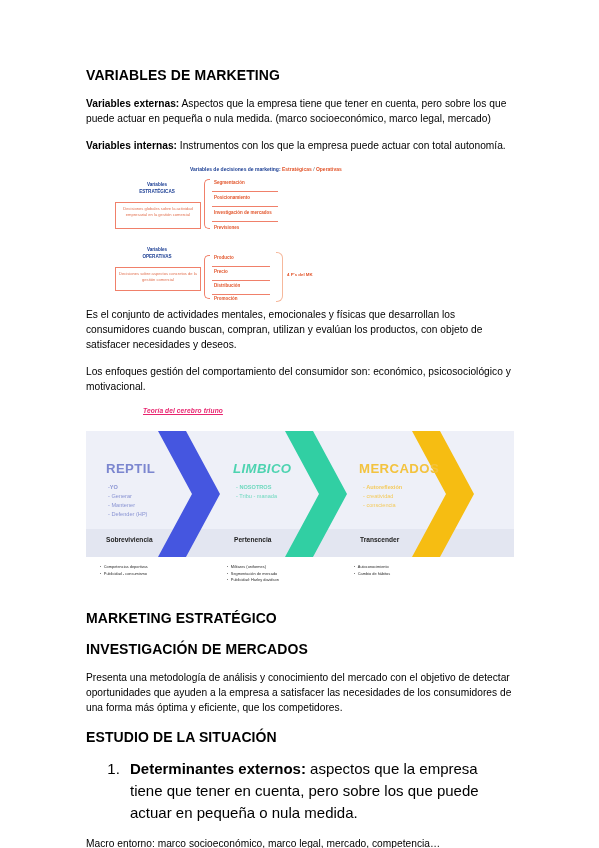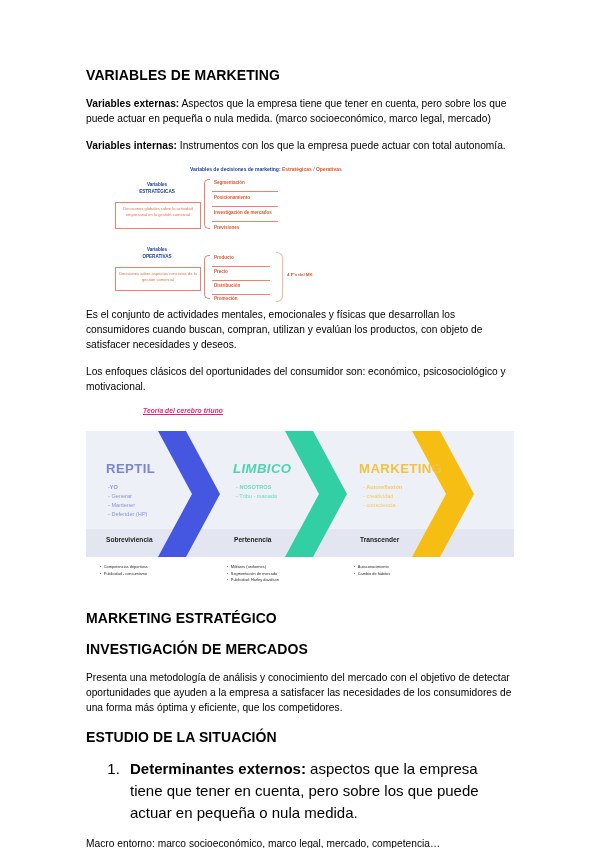--- a/index.html
+++ b/index.html
@@ -254,21 +254,21 @@
       <div class="d1-tick" style="left:126px; top:128px; width:58px;"></div>
       <div class="d1-item" style="left:128px; top:130px;">Promoción</div>
 
       <div class="d1-brace-r" style="left:190px; top:86px; width:7px; height:50px;"></div>
       <div class="d1-4ps" style="left:201px; top:106px;">4 P's del MK</div>
     </div>
 
 
     <p class="para">Es el conjunto de actividades mentales, emocionales y físicas que desarrollan los consumidores cuando buscan, compran, utilizan y evalúan los productos, con objeto de satisfacer necesidades y deseos.</p>
 
-    <p class="para">Los enfoques clásicos del oportunidades del consumidor son: económico, psicosociológico y motivacional.</p>
+    <p class="para">Los enfoques gestión del comportamiento del consumidor son: económico, psicosociológico y motivacional.</p>
 
     <div class="diagram2">
 
       <div class="d2-title">Teoría del cerebro triuno</div>
 
       <div class="d2-canvas">
         <div class="band band-top"></div>
         <div class="band band-mid"></div>
         <div class="band band-bot"></div>
 
@@ -308,21 +308,21 @@
           <div class="first">- NOSOTROS</div>
           <div>- Tribu - manada</div>
         </div>
         <div class="stage-foot" style="left:148px; top:105px;">Pertenencia</div>
         <div class="bullets" style="left:141px; top:133px;">
           <div>Militares (uniformes)</div>
           <div>Segmentación de mercado</div>
           <div>Publicidad: Harley davidson</div>
         </div>
 
-        <div class="stage-title" style="left:273px; top:30px; color:#f3c33f;">MARKETING</div>
+        <div class="stage-title" style="left:273px; top:30px; color:#f3c33f;">MERCADOS</div>
         <div class="stage-list" style="left:277px; top:52px; color:#f4cb5e;">
           <div class="first">- Autoreflexión</div>
           <div>- creatividad</div>
           <div>- consciencia</div>
         </div>
         <div class="stage-foot" style="left:274px; top:105px;">Transcender</div>
         <div class="bullets" style="left:268px; top:133px;">
           <div>Autoconocimiento</div>
           <div>Cambio de hábitos</div>
         </div>

